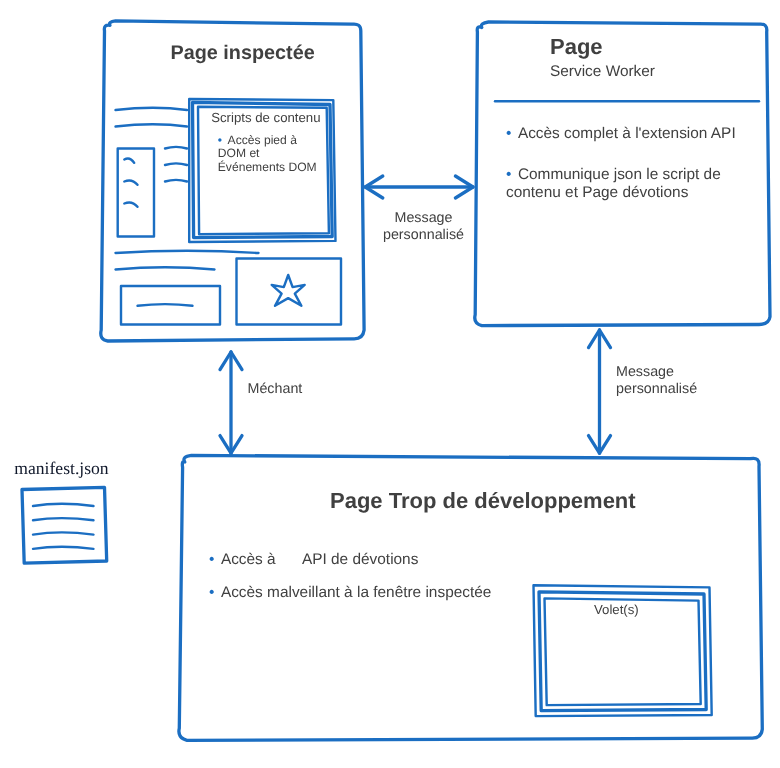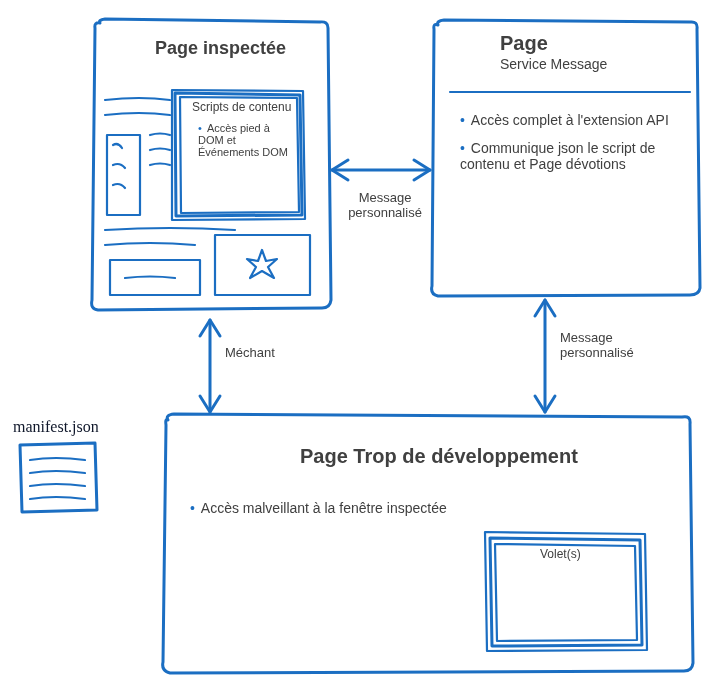--- a/index.html
+++ b/index.html
@@ -87,29 +87,33 @@
 </svg>
 
 <div class="txt title1" style="left:155px; top:38px;">Page inspectée</div>
 
 <div class="txt script-title" style="left:192px; top:100px;">Scripts de contenu</div>
 <ul class="txt" style="left:198px; top:122px; width:95px; font-size:11px;">
   <li>Accès pied à DOM et Événements DOM</li>
 </ul>
 
 <div class="txt title2" style="left:500px; top:32px;">Page</div>
-<div class="txt sub" style="left:500px; top:56px;">Service Message</div>
+<div class="txt sub" style="left:500px; top:56px;">Service Worker</div>
 <ul class="txt" style="left:460px; top:112px; width:220px; font-size:14px;">
-  <li style="margin-bottom:12px;">Accès complet à l'extension API</li>
+  <li style="margin-bottom:22px;">Accès complet à l'extension API</li>
   <li>Communique json le script de contenu et Page dévotions</li>
 </ul>
 
 <div class="txt arrow-label" style="left:340px; top:190px; width:90px; text-align:center;">Message personnalisé</div>
 <div class="txt arrow-label" style="left:225px; top:345px;">Méchant</div>
 <div class="txt arrow-label" style="left:560px; top:330px; width:95px;">Message personnalisé</div>
 
 <div class="txt title2" style="left:300px; top:445px;text-align:center;">Page Trop de développement</div>
 <ul class="txt" style="left:190px; top:500px; font-size:14px;">
+  <li style="margin-bottom:14px;">
+    <span>Accès à</span>
+    <span style="margin-left:20px;">API de dévotions</span>
+  </li>
   <li>Accès malveillant à la fenêtre inspectée</li>
 </ul>
 <div class="txt small" style="left:540px; top:547px;">Volet(s)</div>
 
 <div class="txt handwritten" style="left:13px; top:418px;">manifest.json</div>
 
 </body></html>

